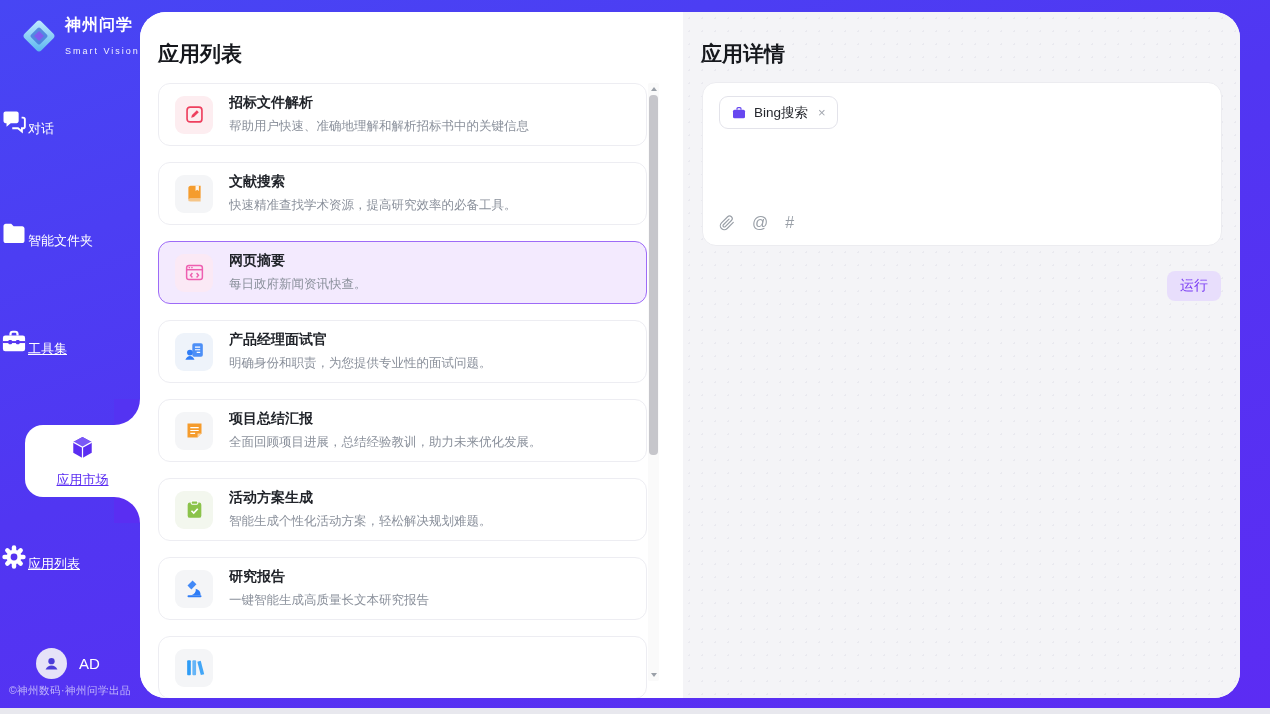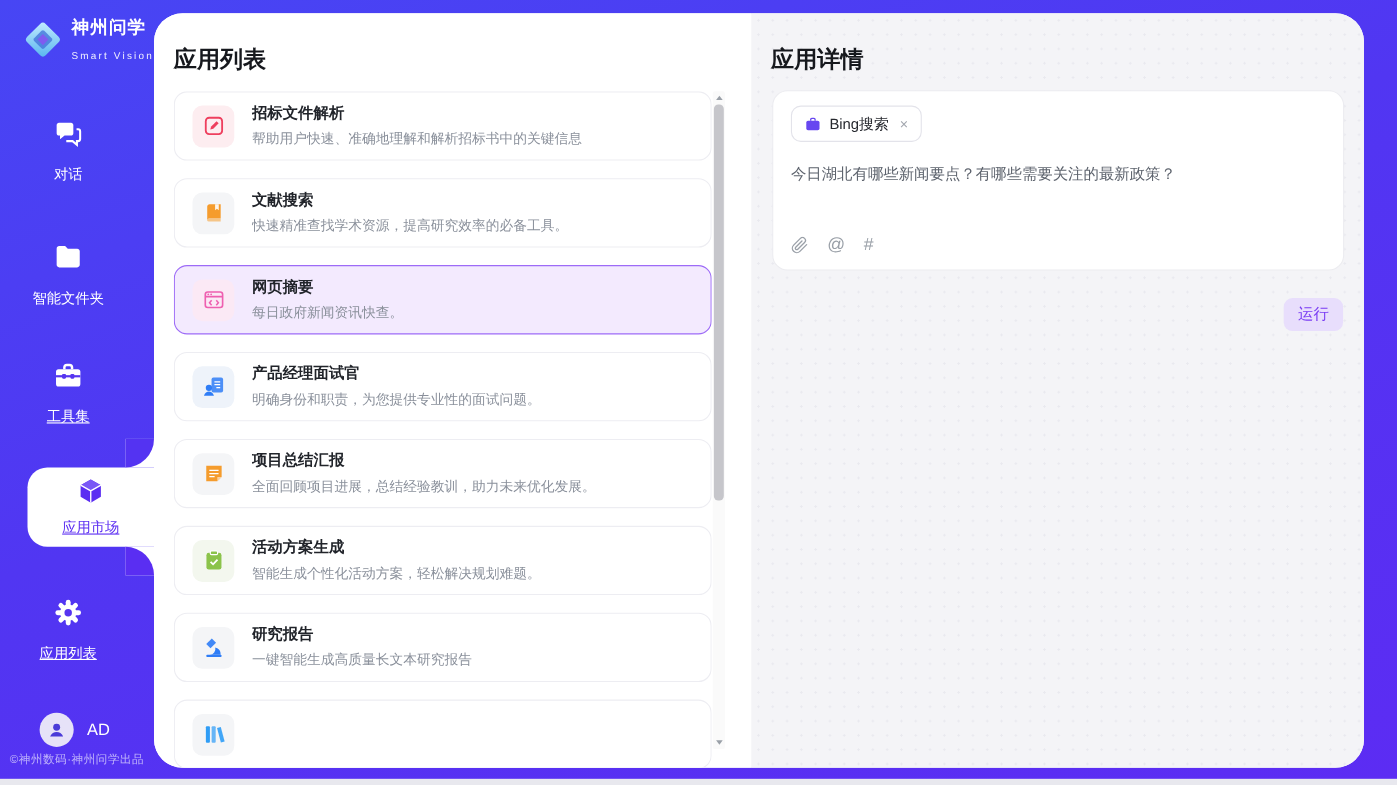--- a/index.html
+++ b/index.html
@@ -5,21 +5,21 @@
   * { margin:0; padding:0; box-sizing:border-box; }
   html,body { width:1270px; height:714px; font-family:"Liberation Sans","DejaVu Sans",sans-serif; background:#e8e8ee; overflow:hidden; }
   .frame { position:absolute; left:0; top:0; width:1270px; height:708px; background:linear-gradient(160deg,#4746f4 0%,#5136f2 45%,#5c2cf3 100%); }
 
   
   .sidebar { position:absolute; left:0; top:0; width:140px; height:708px; color:#fff; }
   .logo { position:absolute; left:20px; top:15px; display:flex; align-items:center; gap:7px; }
   .logo svg { width:38px; height:38px; }
   .logo-title { font-size:16px; font-weight:bold; letter-spacing:1px; }
   .logo-sub { font-size:9px; letter-spacing:2px; opacity:.92; margin-top:10px; }
-  .nav-item { position:absolute; left:0; width:124px; display:flex; flex-direction:column; align-items:center; cursor:pointer; }
+  .nav-item { position:absolute; left:0; width:124px; display:flex; align-items:center; cursor:pointer; }
   .nav-item svg { width:28px; height:28px; }
   .nav-label { margin-top:9px; font-size:13px; color:#fff; }
   .nav-label.underlined { text-decoration:underline; }
   .nav-tab { position:absolute; left:25px; right:0; height:72px; background:#fff; border-radius:18px 0 0 18px; display:flex; flex-direction:column; align-items:center; justify-content:center; cursor:pointer; }
   .nav-tab svg { width:27px; height:27px; }
   .nav-tab .nav-label { margin-top:6px; color:#5b2df2; text-decoration:underline; }
   .notch { position:absolute; right:0; width:26px; height:26px; background:#fff; }
   .notch-top { top:-26px; }
   .notch-bottom { bottom:-26px; }
   .notch-top::after { content:""; position:absolute; inset:0; background:#5433f2; border-bottom-right-radius:26px; }
@@ -275,21 +275,20 @@
       <div class="input-card">
         <div class="chip">
           <svg viewBox="0 0 24 24">
             <path d="M9 7V5.5C9 4.7 9.7 4 10.5 4h3c.8 0 1.5.7 1.5 1.5V7" stroke="#6747f0" stroke-width="1.8" fill="none"></path>
             <rect x="3" y="7" width="18" height="13" rx="2.4" fill="#6747f0"></rect>
           </svg>
           <span class="chip-label">Bing搜索</span>
           <span class="chip-close">×</span>
         </div>
 
-        <div class="prompt-text">今日湖北有哪些新闻要点？有哪些需要关注的最新政策？</div>
 
         <div class="input-toolbar">
           <span class="tool-ic">
             <svg viewBox="0 0 24 24" fill="none" stroke="#9aa0a8" stroke-width="1.8" stroke-linecap="round">
               <path d="M21.44 11.05l-9.19 9.19a6 6 0 0 1-8.49-8.49l9.19-9.19a4 4 0 0 1 5.66 5.66l-9.2 9.19a2 2 0 0 1-2.83-2.83l8.49-8.48"></path>
             </svg>
           </span>
           <span class="tool-ic">@</span>
           <span class="tool-ic">#</span>
         </div>

